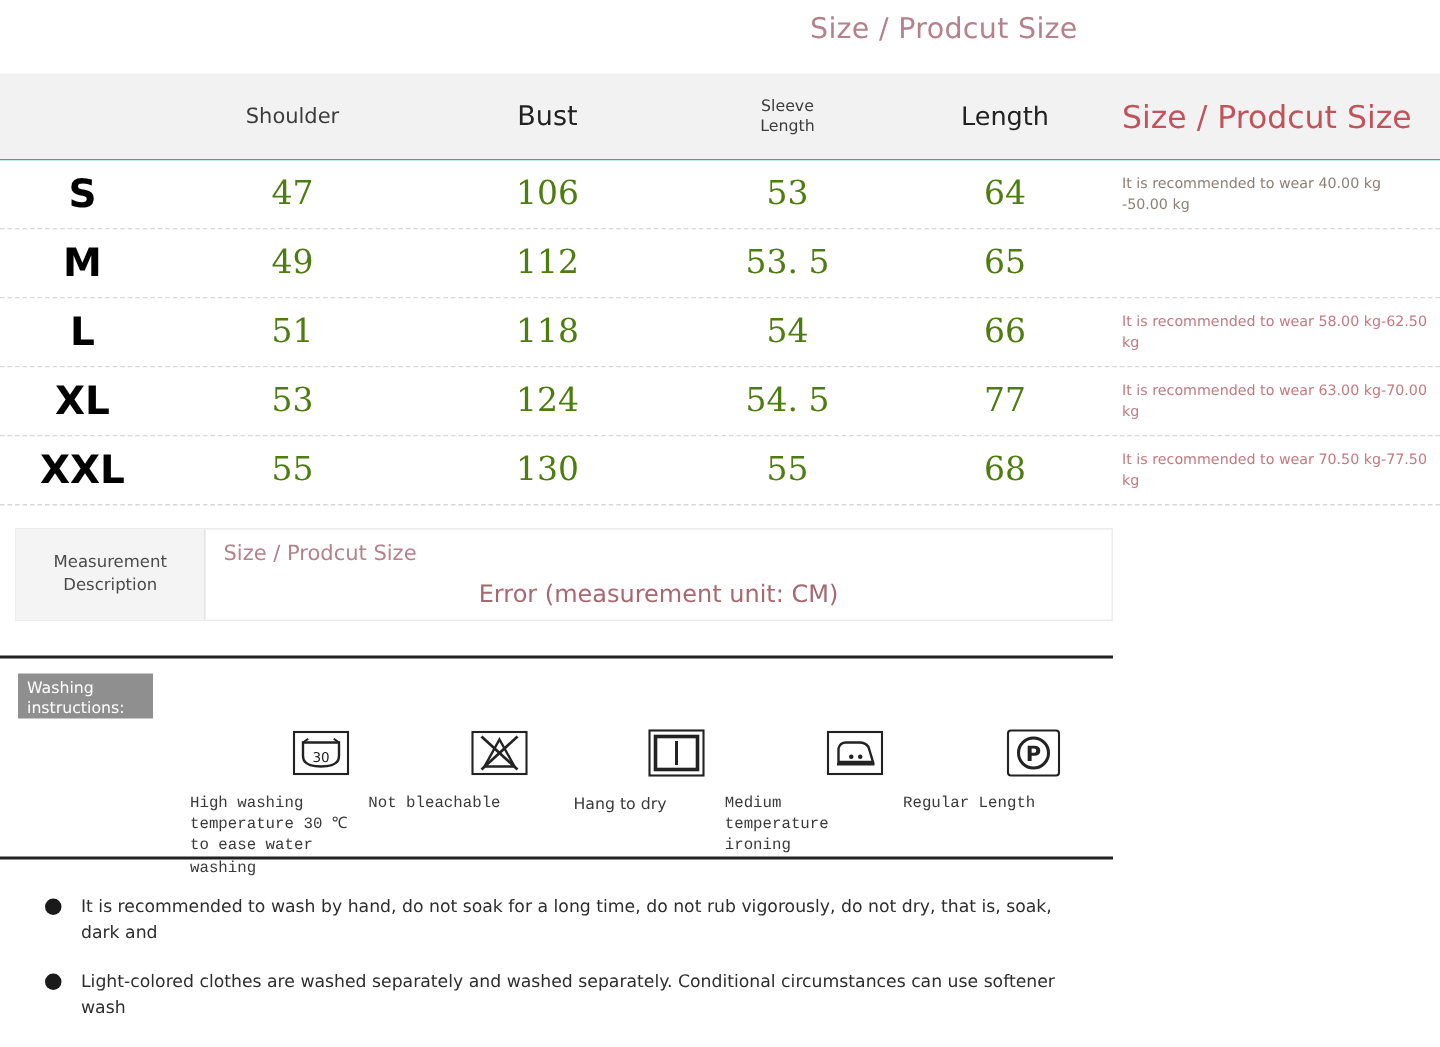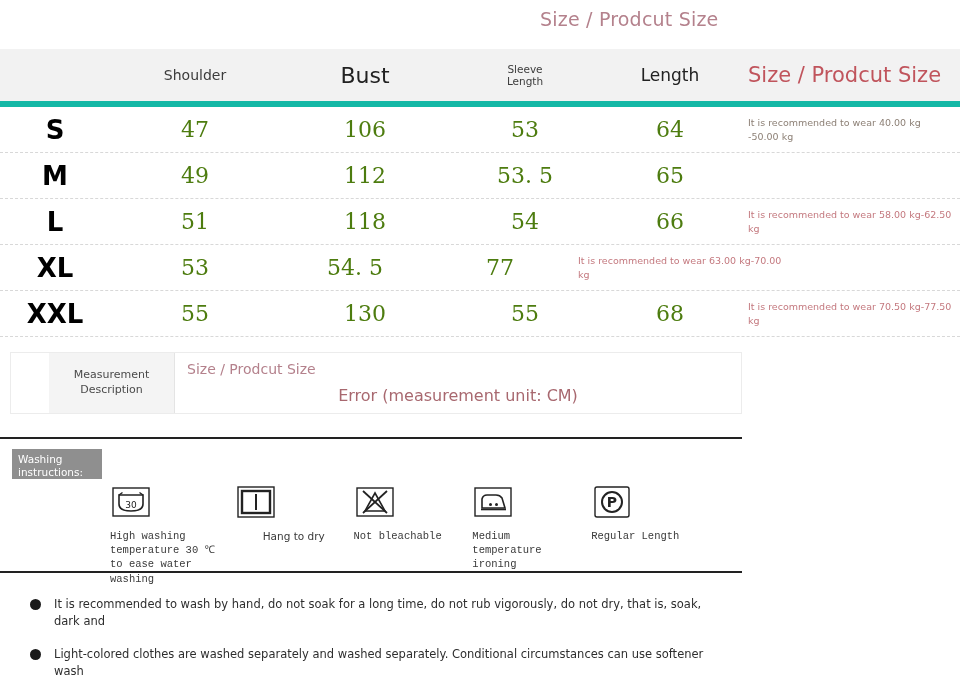--- a/index.html
+++ b/index.html
@@ -30,40 +30,40 @@
   .size-table {
     position: absolute;
     left: 0; top: 49px;
     width: 960px;
   }
   .thead {
     display: flex;
     align-items: center;
     height: 58px;
     background: #f2f2f2;
-    border-bottom: 6px solid #14b8a6;
+    border-bottom: 1px solid #14b8a6;
   }
   .trow {
     display: flex;
     align-items: center;
     height: 46px;
     background: #ffffff;
     border-bottom: 1px dashed #d8d8d8;
   }
 
   .c-size   { width: 110px; text-align: center; }
   .c-shoul  { width: 170px; text-align: center; }
   .c-bust   { width: 170px; text-align: center; }
   .c-sleeve { width: 150px; text-align: center; }
   .c-length { width: 140px; text-align: center; }
   .c-rec    { width: 220px; padding-left: 8px; padding-right: 8px; }
 
   
   .h-shoul  { font-size: 14px;   color: #3c3c3c; }
-  .h-bust   { font-size: 22px;   color: #222222; }
+  .h-bust   { font-size: 18px;   color: #222222; }
   .h-sleeve { font-size: 10.5px; color: #3c3c3c; line-height: 1.18; }
   .h-length { font-size: 17px;   color: #222222; }
   .h-rec    { font-size: 21px;   color: #c0545c; white-space: nowrap;
               text-align: left; padding-left: 8px; }
 
   
   .v-size {
     font-family: "DejaVu Sans", "Liberation Sans", sans-serif;
     font-weight: 700;
     font-size: 26px;
@@ -82,21 +82,20 @@
   .v-rec.first { color: #8d8076; }
 
   
   .measure-wrap {
     position: absolute;
     left: 10px; top: 352px;
     width: 732px; height: 62px;
     display: flex;
     border: 1px solid #ececec;
     background: #ffffff;
-    padding-left: 38px;
   }
   .measure-label {
     width: 126px;
     background: #f4f4f4;
     border-right: 1px solid #e4e4e4;
     display: flex;
     align-items: center;
     justify-content: center;
     text-align: center;
     font-size: 11px;
@@ -148,21 +147,21 @@
   .care-row {
     position: absolute;
     left: 110px; top: 482px;
     width: 600px;
     display: flex;
   }
   .care-item {
     width: 122px;
     display: flex;
     flex-direction: column;
-    align-items: flex-start;
+    align-items: flex-end;
   }
   .care-item.w-wide { width: 128px; }
   .care-glyph { width: 42px; height: 40px; }
   .care-cap {
     margin-top: 7px;
     font-size: 10.5px;
     line-height: 1.35;
     color: #3a3a3a;
     text-align: center;
     width: 118px;
@@ -237,20 +236,21 @@
       <div class="c-shoul v-num">51</div>
       <div class="c-bust v-num">118</div>
       <div class="c-sleeve v-num">54</div>
       <div class="c-length v-num">66</div>
       <div class="c-rec v-rec">It is recommended to wear 58.00 kg-62.50 kg</div>
     </div>
 
     <div class="trow">
       <div class="c-size v-size">XL</div>
       <div class="c-shoul v-num">53</div>
+      <div class="c-bust v-num">124</div>
       <div class="c-sleeve v-num">54. 5</div>
       <div class="c-length v-num">77</div>
       <div class="c-rec v-rec">It is recommended to wear 63.00 kg-70.00 kg</div>
     </div>
 
     <div class="trow">
       <div class="c-size v-size">XXL</div>
       <div class="c-shoul v-num">55</div>
       <div class="c-bust v-num">130</div>
       <div class="c-sleeve v-num">55</div>
@@ -291,38 +291,38 @@
           <path d="M9 13 L12.5 10.5 M33 13 L29.5 10.5" stroke="#222" stroke-width="1.4" fill="none"></path>
           <text x="21" y="26" font-family="DejaVu Sans, sans-serif" font-size="9" fill="#222" text-anchor="middle">30</text>
         </svg>
       </span>
       <div class="care-cap left">High washing temperature 30 ℃ to ease water washing</div>
     </div>
 
     <div class="care-item">
       <span class="care-glyph">
         <svg viewBox="0 0 42 40" width="42" height="40">
-          <rect x="3" y="5" width="36" height="30" fill="none" stroke="#222" stroke-width="1.4"></rect>
-          <rect x="7" y="9" width="28" height="22" fill="none" stroke="#222" stroke-width="2.4"></rect>
-          <line x1="21" y1="12" x2="21" y2="28" stroke="#222" stroke-width="2"></line>
-        </svg>
-      </span>
-      <div class="care-cap">Hang to dry</div>
-    </div>
-
-    <div class="care-item">
-      <span class="care-glyph">
-        <svg viewBox="0 0 42 40" width="42" height="40">
           <rect x="3" y="6" width="36" height="28" fill="none" stroke="#222" stroke-width="1.4"></rect>
           <path d="M21 11 L31 29 H11 Z" fill="none" stroke="#222" stroke-width="1.6"></path>
           <line x1="9" y1="9" x2="33" y2="31" stroke="#222" stroke-width="1.8"></line>
           <line x1="33" y1="9" x2="9" y2="31" stroke="#222" stroke-width="1.8"></line>
         </svg>
       </span>
       <div class="care-cap left">Not bleachable</div>
+    </div>
+
+    <div class="care-item">
+      <span class="care-glyph">
+        <svg viewBox="0 0 42 40" width="42" height="40">
+          <rect x="3" y="5" width="36" height="30" fill="none" stroke="#222" stroke-width="1.4"></rect>
+          <rect x="7" y="9" width="28" height="22" fill="none" stroke="#222" stroke-width="2.4"></rect>
+          <line x1="21" y1="12" x2="21" y2="28" stroke="#222" stroke-width="2"></line>
+        </svg>
+      </span>
+      <div class="care-cap">Hang to dry</div>
     </div>
 
     <div class="care-item">
       <span class="care-glyph">
         <svg viewBox="0 0 42 40" width="42" height="40">
           <rect x="3" y="6" width="36" height="28" fill="none" stroke="#222" stroke-width="1.4"></rect>
           <path d="M10 26 H33 L30 16 Q28 13 24 13 H15 Q11 13 10 17 Z" fill="none" stroke="#222" stroke-width="1.6"></path>
           <line x1="9" y1="27.5" x2="34" y2="27.5" stroke="#222" stroke-width="1.6"></line>
           <circle cx="18.5" cy="22.5" r="1.5" fill="#222"></circle>
           <circle cx="24.5" cy="22.5" r="1.5" fill="#222"></circle>

